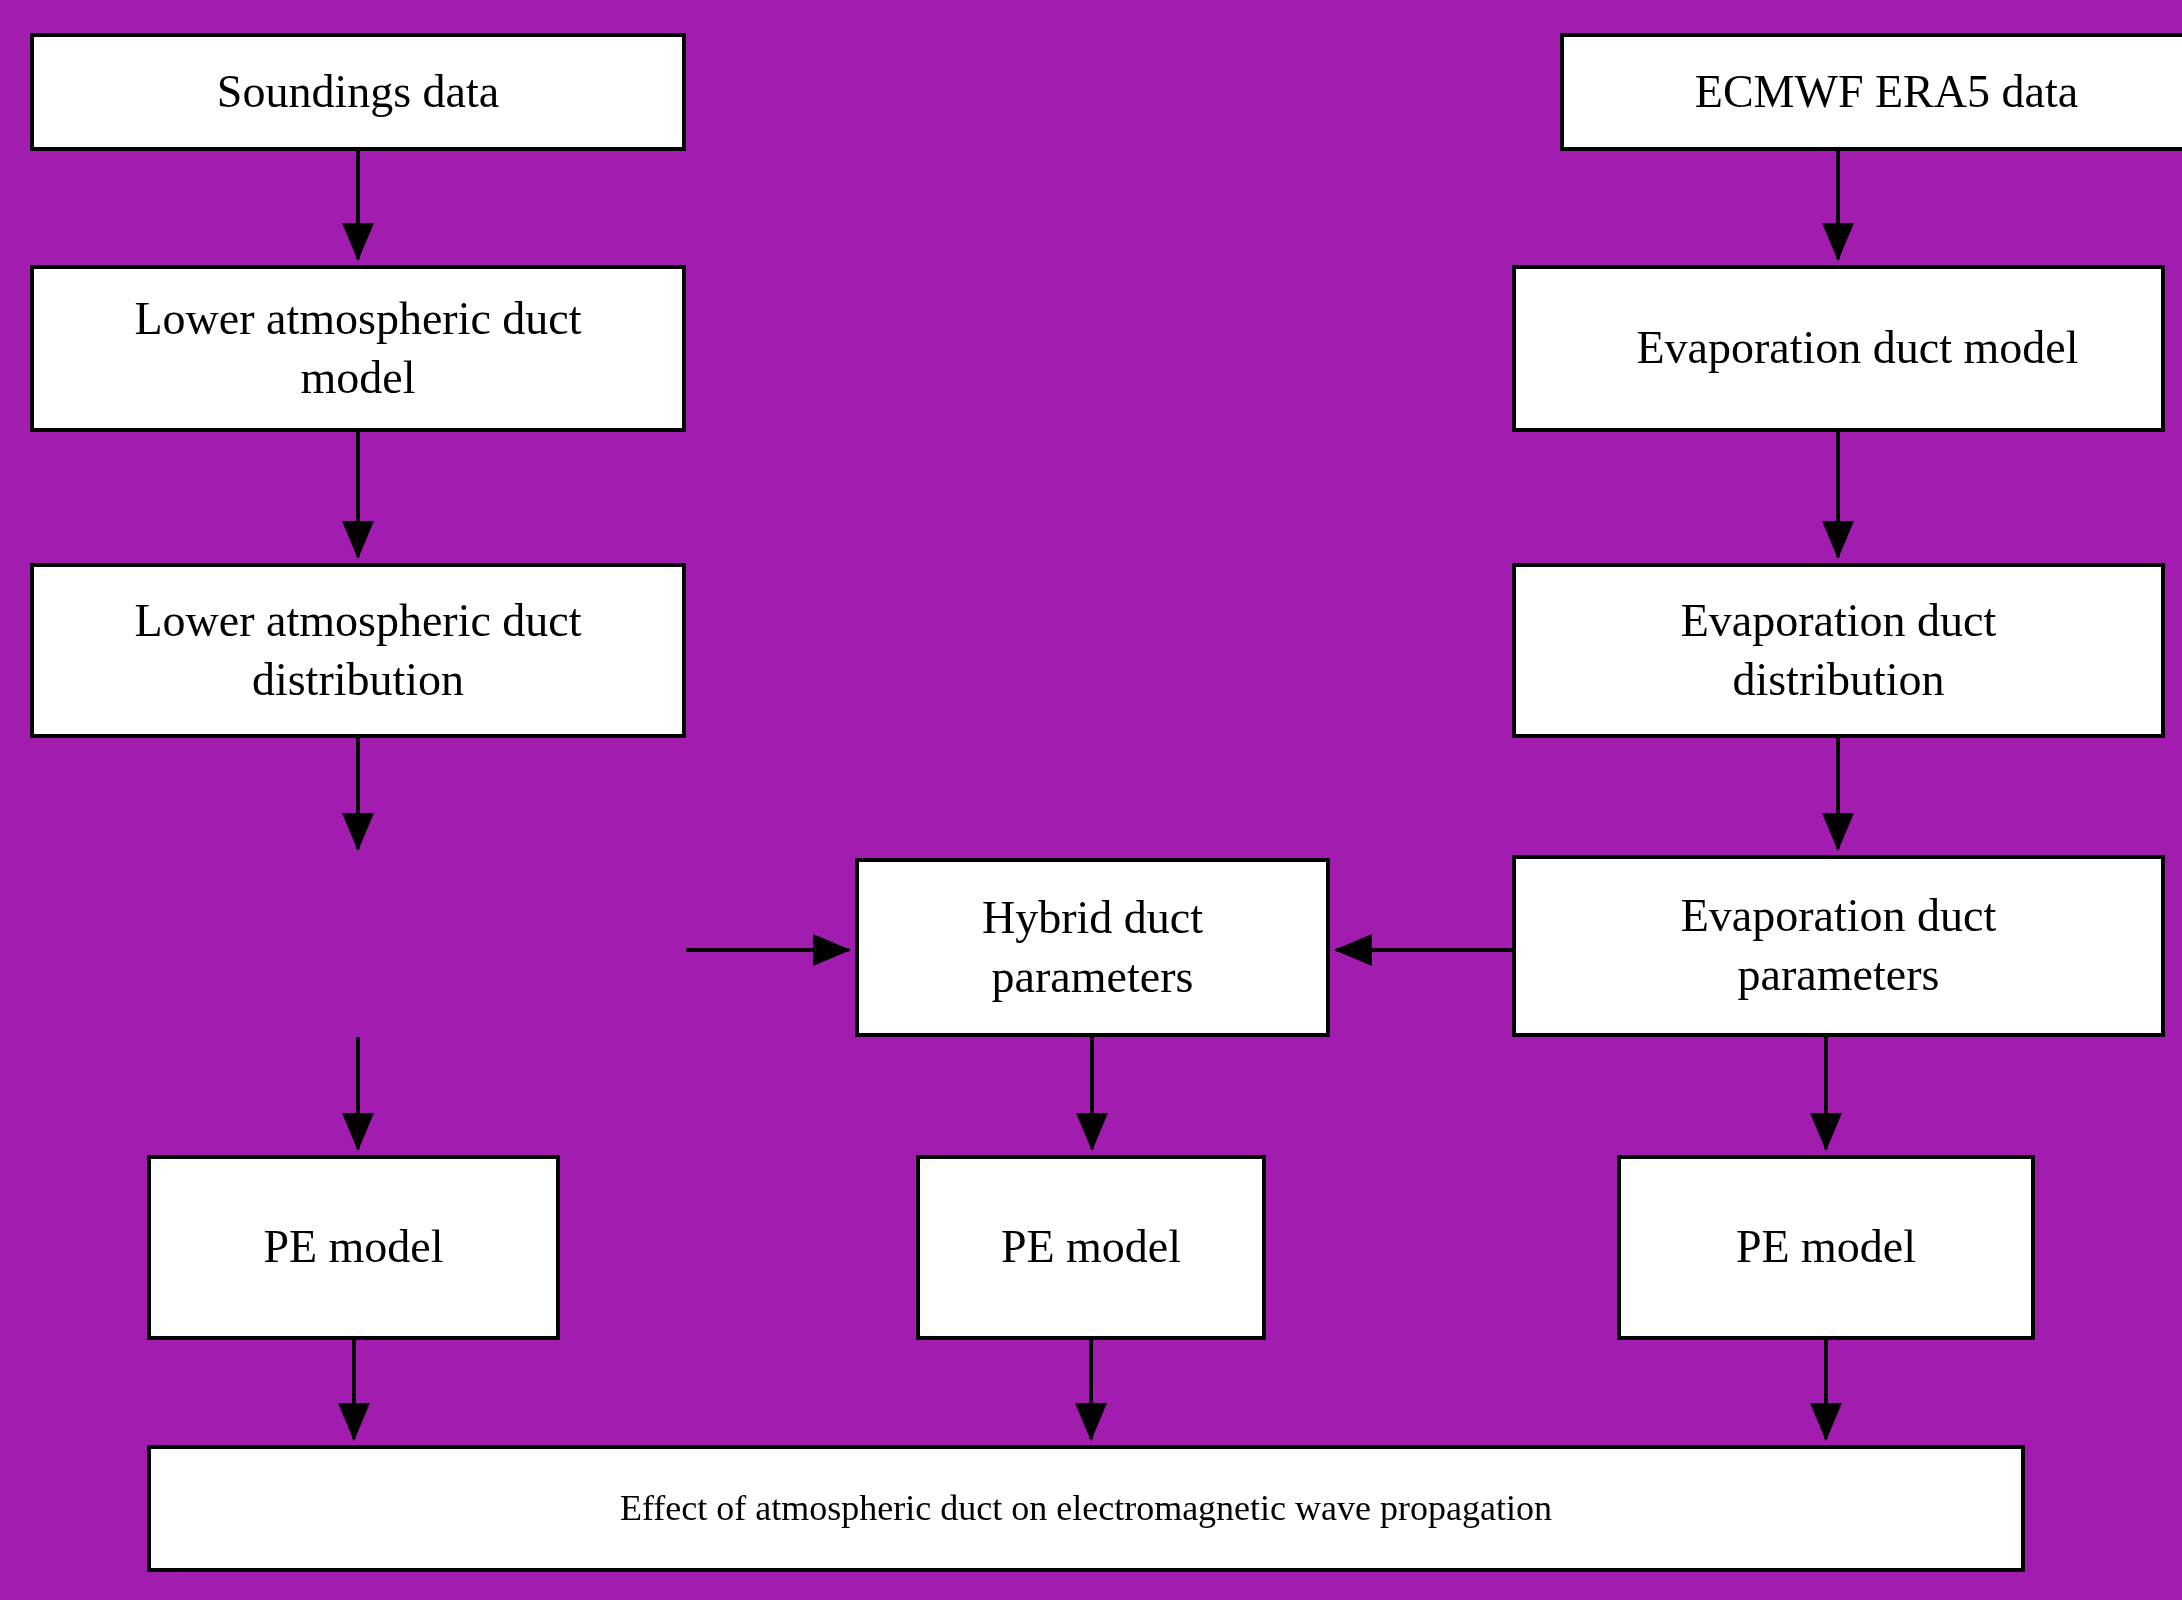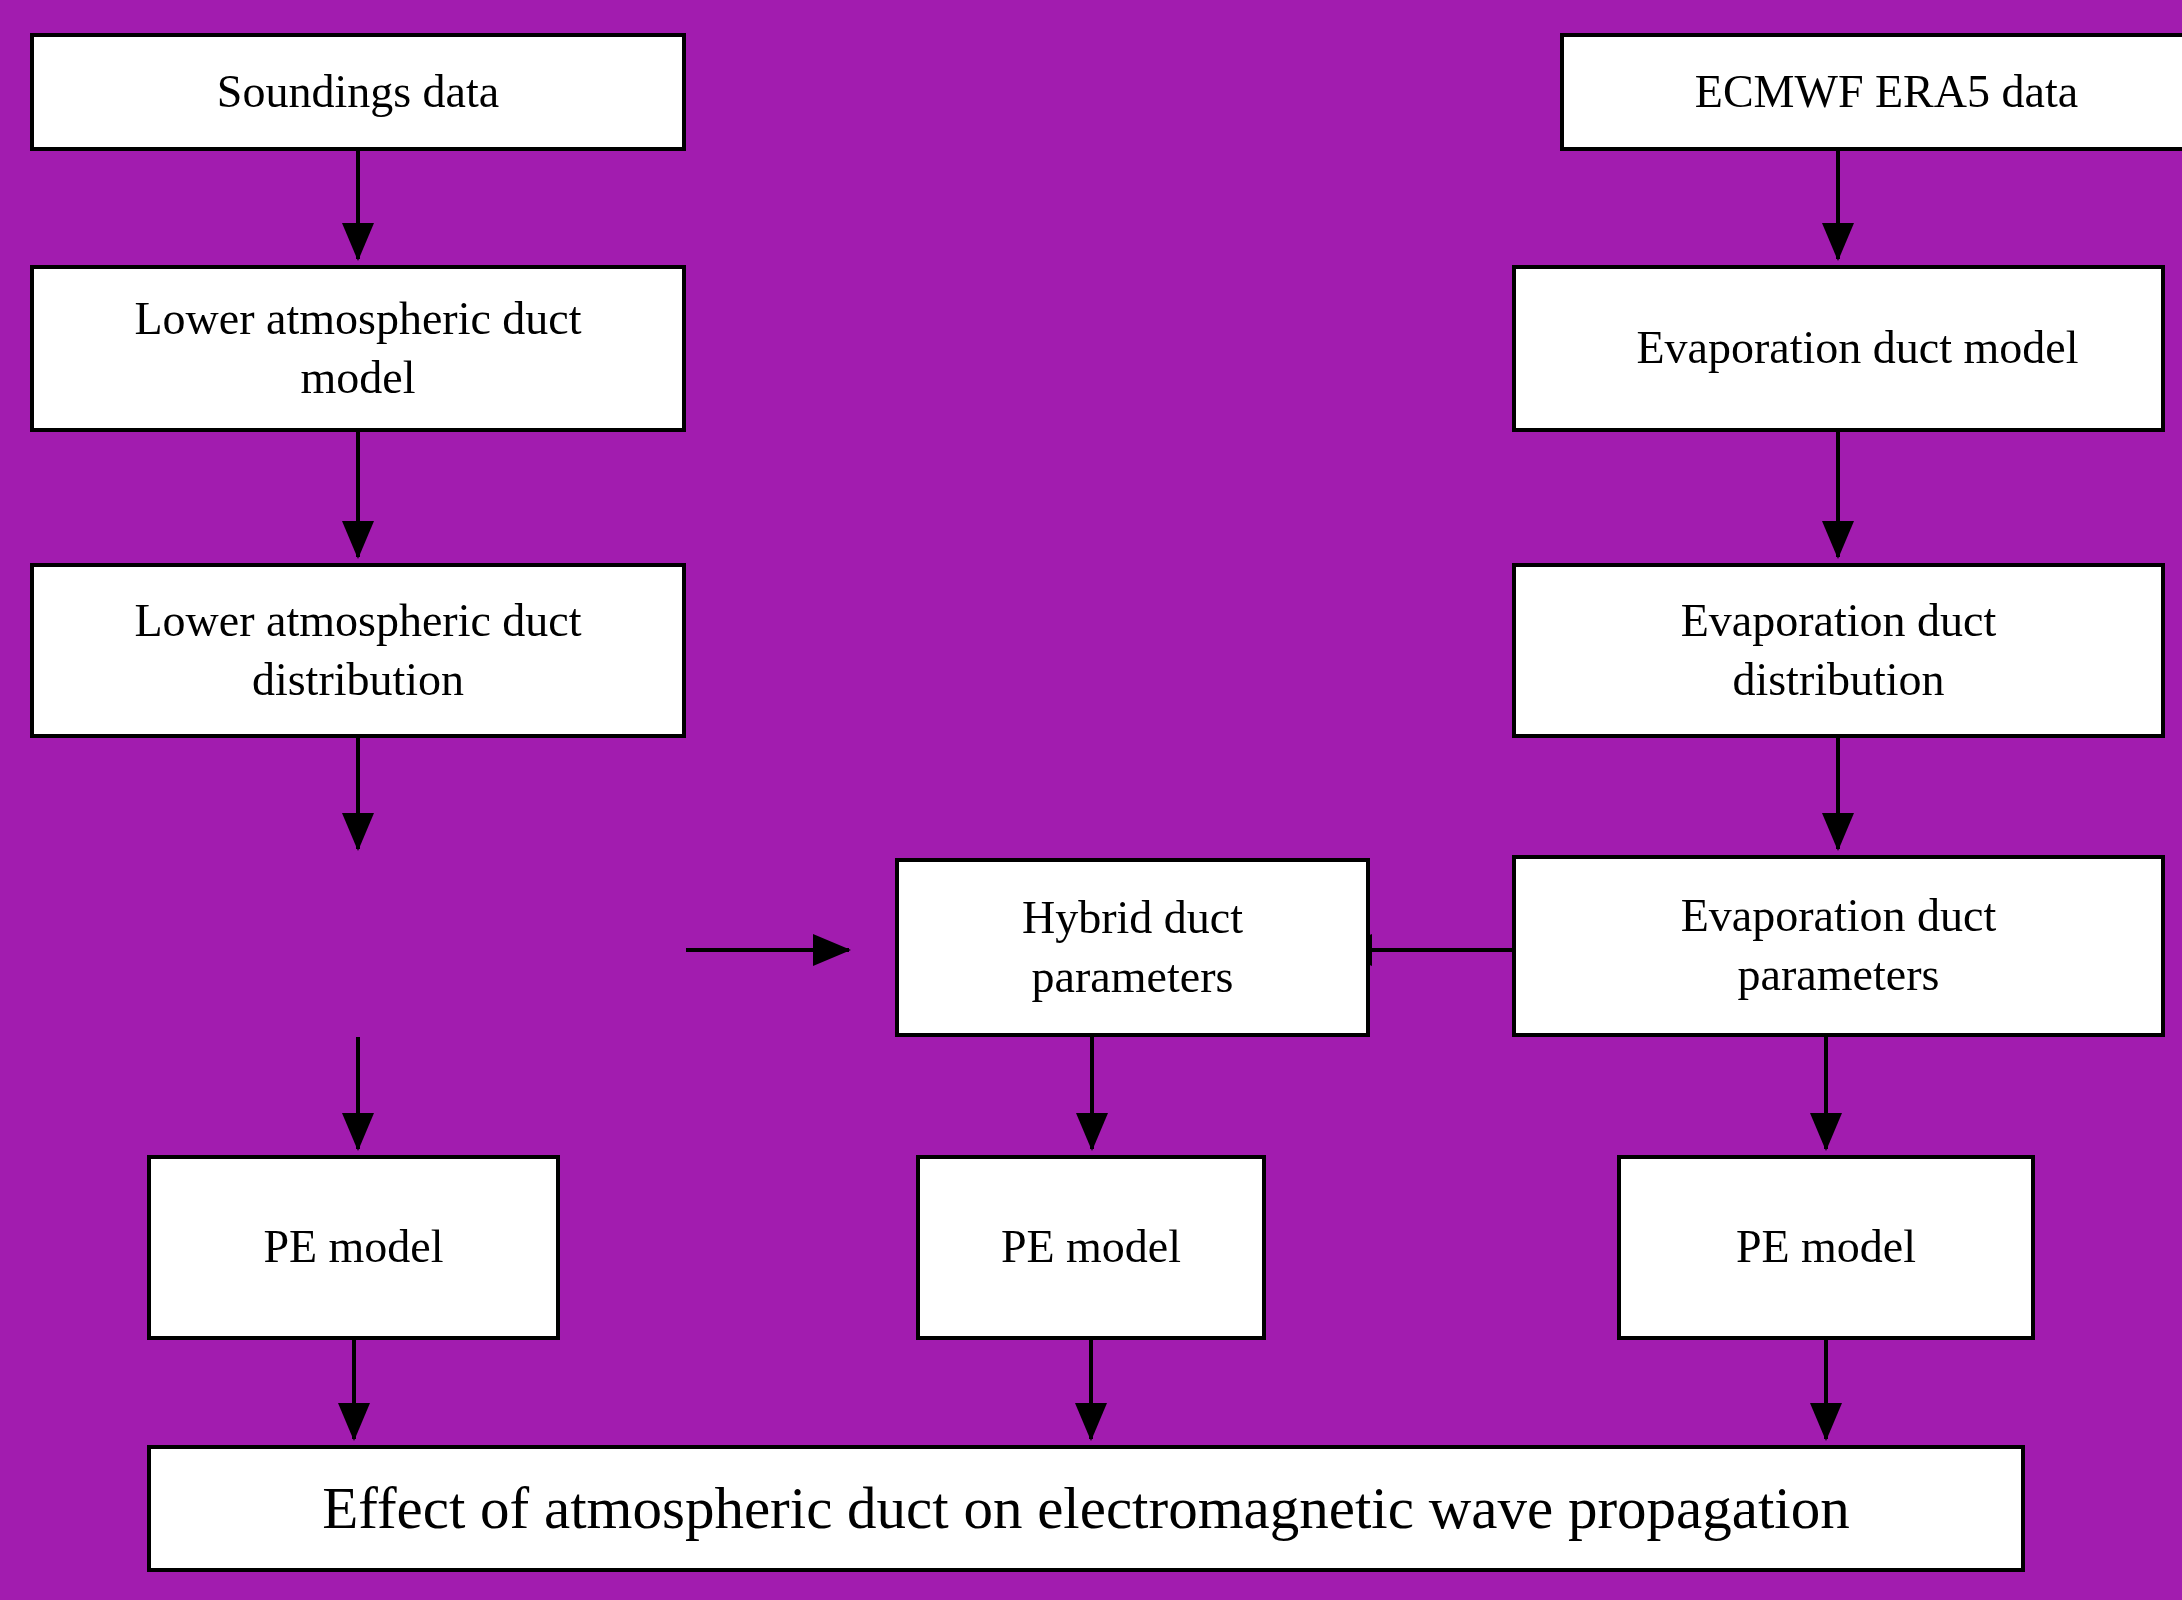--- a/index.html
+++ b/index.html
@@ -27,21 +27,21 @@
     text-align: center;
     z-index: 2;
   }
   .node .label {
     white-space: pre-line;
     font-size: 46px;
     line-height: 1.28;
     padding: 0 10px;
   }
   .node.wide .label {
-    font-size: 59px;
+    font-size: 36px;
   }
   #edges {
     position: absolute;
     left: 0;
     top: 0;
     z-index: 1;
   }
   #edges line {
     stroke: #000000;
     stroke-width: 4;
@@ -86,21 +86,21 @@
   <div class="node" style="left:30px; top:563px; width:656px; height:175px;">
     <span class="label">Lower atmospheric duct
 distribution</span>
   </div>
 
 
   <div class="node" style="left:147px; top:1155px; width:413px; height:185px;">
     <span class="label">PE model</span>
   </div>
 
-  <div class="node" style="left:895px; top:858px; width:475px; height:179px;">
+  <div class="node" style="left:855px; top:858px; width:475px; height:179px;">
     <span class="label">Hybrid duct
 parameters</span>
   </div>
 
   <div class="node" style="left:916px; top:1155px; width:350px; height:185px;">
     <span class="label">PE model</span>
   </div>
 
   <div class="node" style="left:1512px; top:33px; width:653px; height:118px;margin-left:48px;">
     <span class="label">ECMWF ERA5 data</span>

